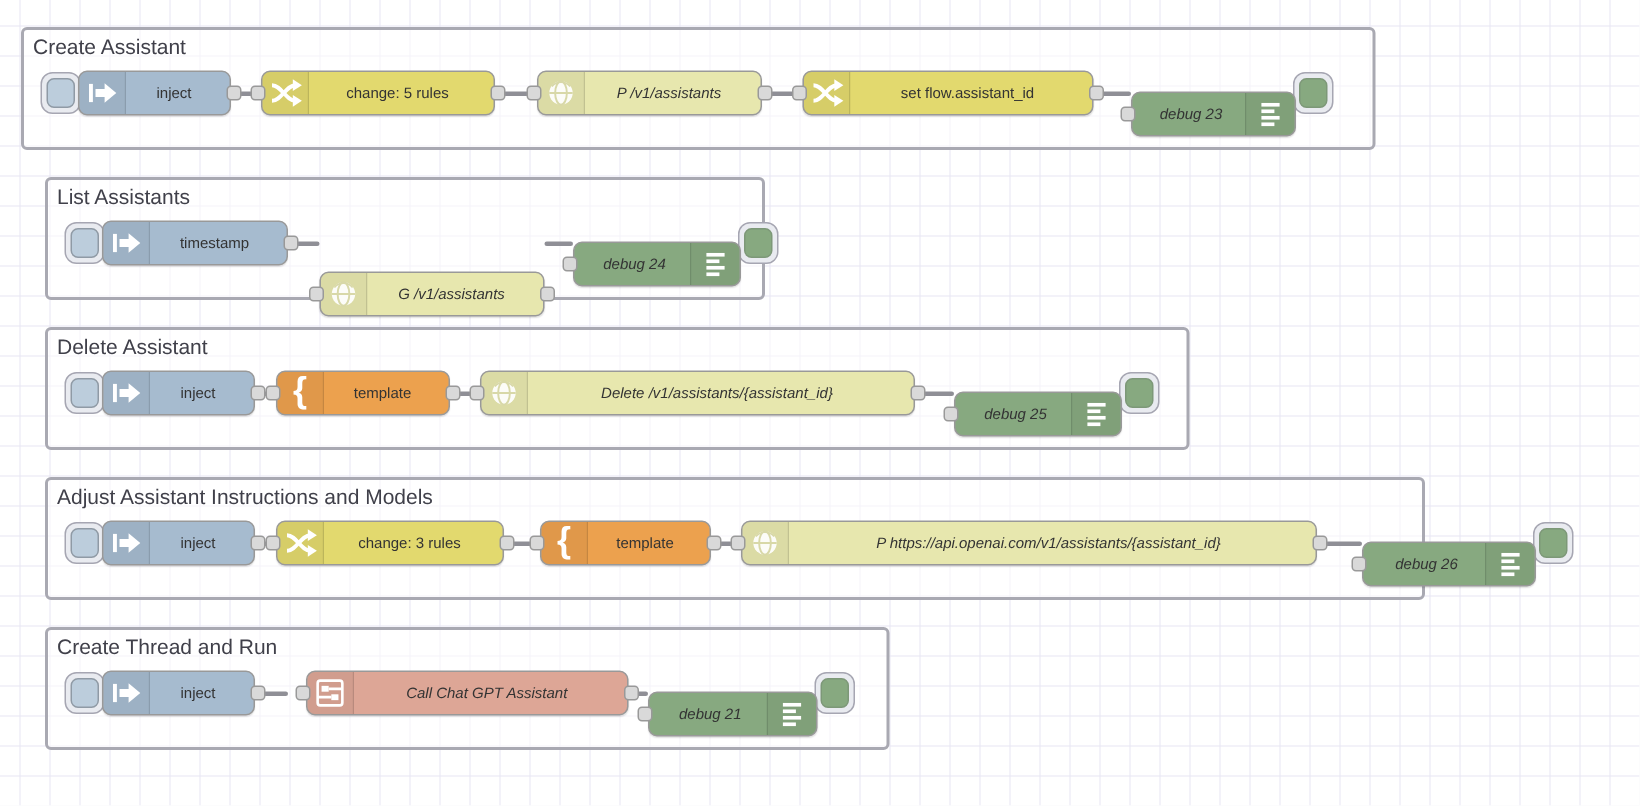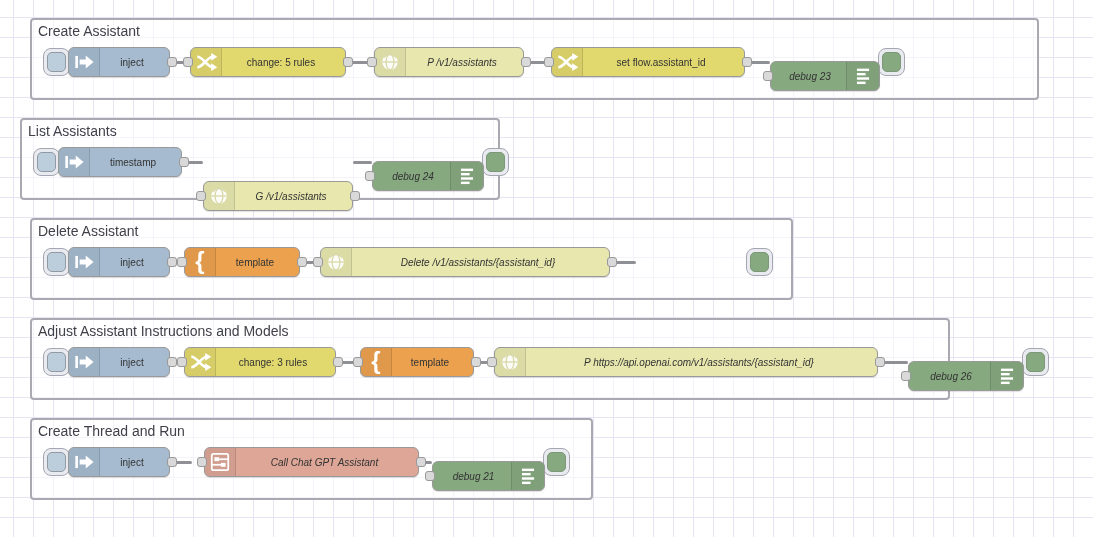--- a/index.html
+++ b/index.html
@@ -105,21 +105,21 @@
       <rect x="8.5" y="9.5" width="5.5" height="4.5" fill="#fff"></rect>
       <line x1="14" y1="11.8" x2="24.5" y2="11.8" stroke="#fff" stroke-width="2"></line>
       <line x1="5.5" y1="18.2" x2="16" y2="18.2" stroke="#fff" stroke-width="2"></line>
       <rect x="16" y="16" width="5.5" height="4.5" fill="#fff"></rect>
     </symbol>
   </defs>
 </svg>
 
 <div id="canvas">
 
-  <div class="group" style="left:30px;top:18px;width:1009px;">
+  <div class="group" style="left:14px;top:18px;width:903px;">
     <div class="group-label">Create Assistant</div>
     <div class="wire" style="left:138px;width:20px;"></div>
     <div class="wire" style="left:314px;width:28px;"></div>
     <div class="wire" style="left:492px;width:27px;"></div>
     <div class="wire" style="left:713px;width:25px;"></div>
     <div class="btn inject-btn" style="left:11px;">
         <div class="btn-inner"></div>
       </div>
     <div class="node n-inject" style="left:36px;width:102px;">
       <div class="icon-region">
@@ -167,21 +167,21 @@
       <div class="icon-region">
           <svg class="icon-svg" width="26" height="26">
             <use href="#i-debug"></use>
           </svg>
         </div>
       <div class="node-label">debug 23</div>
       <div class="port port-in"></div>
     </div>
   </div>
 
-  <div class="group" style="left:20px;top:118px;width:480px;text-decoration:underline;">
+  <div class="group" style="left:30px;top:118px;width:480px;text-decoration:underline;">
     <div class="group-label">List Assistants</div>
     <div class="wire" style="left:160px;width:21px;"></div>
     <div class="wire" style="left:331px;width:19px;"></div>
     <div class="btn inject-btn" style="left:11px;">
         <div class="btn-inner"></div>
       </div>
     <div class="node n-inject" style="left:36px;width:124px;">
       <div class="icon-region">
           <svg class="icon-svg" width="26" height="26">
             <use href="#i-inject"></use>
@@ -245,20 +245,29 @@
             <use href="#i-globe"></use>
           </svg>
         </div>
       <div class="node-label">Delete /v1/assistants/{assistant_id}</div>
       <div class="port port-in"></div>
       <div class="port port-out"></div>
     </div>
     <div class="btn debug-btn" style="left:714px;">
         <div class="btn-inner"></div>
       </div>
+    <div class="node n-debug debug-node italic" style="left:604px;width:112px;">
+      <div class="icon-region">
+          <svg class="icon-svg" width="26" height="26">
+            <use href="#i-debug"></use>
+          </svg>
+        </div>
+      <div class="node-label">debug 25</div>
+      <div class="port port-in"></div>
+    </div>
   </div>
 
   <div class="group" style="left:30px;top:318px;width:920px;">
     <div class="group-label">Adjust Assistant Instructions and Models</div>
     <div class="wire" style="left:138px;width:14px;"></div>
     <div class="wire" style="left:304px;width:24px;"></div>
     <div class="wire" style="left:442px;width:20px;"></div>
     <div class="wire" style="left:846px;width:30px;"></div>
     <div class="btn inject-btn" style="left:11px;">
         <div class="btn-inner"></div>

